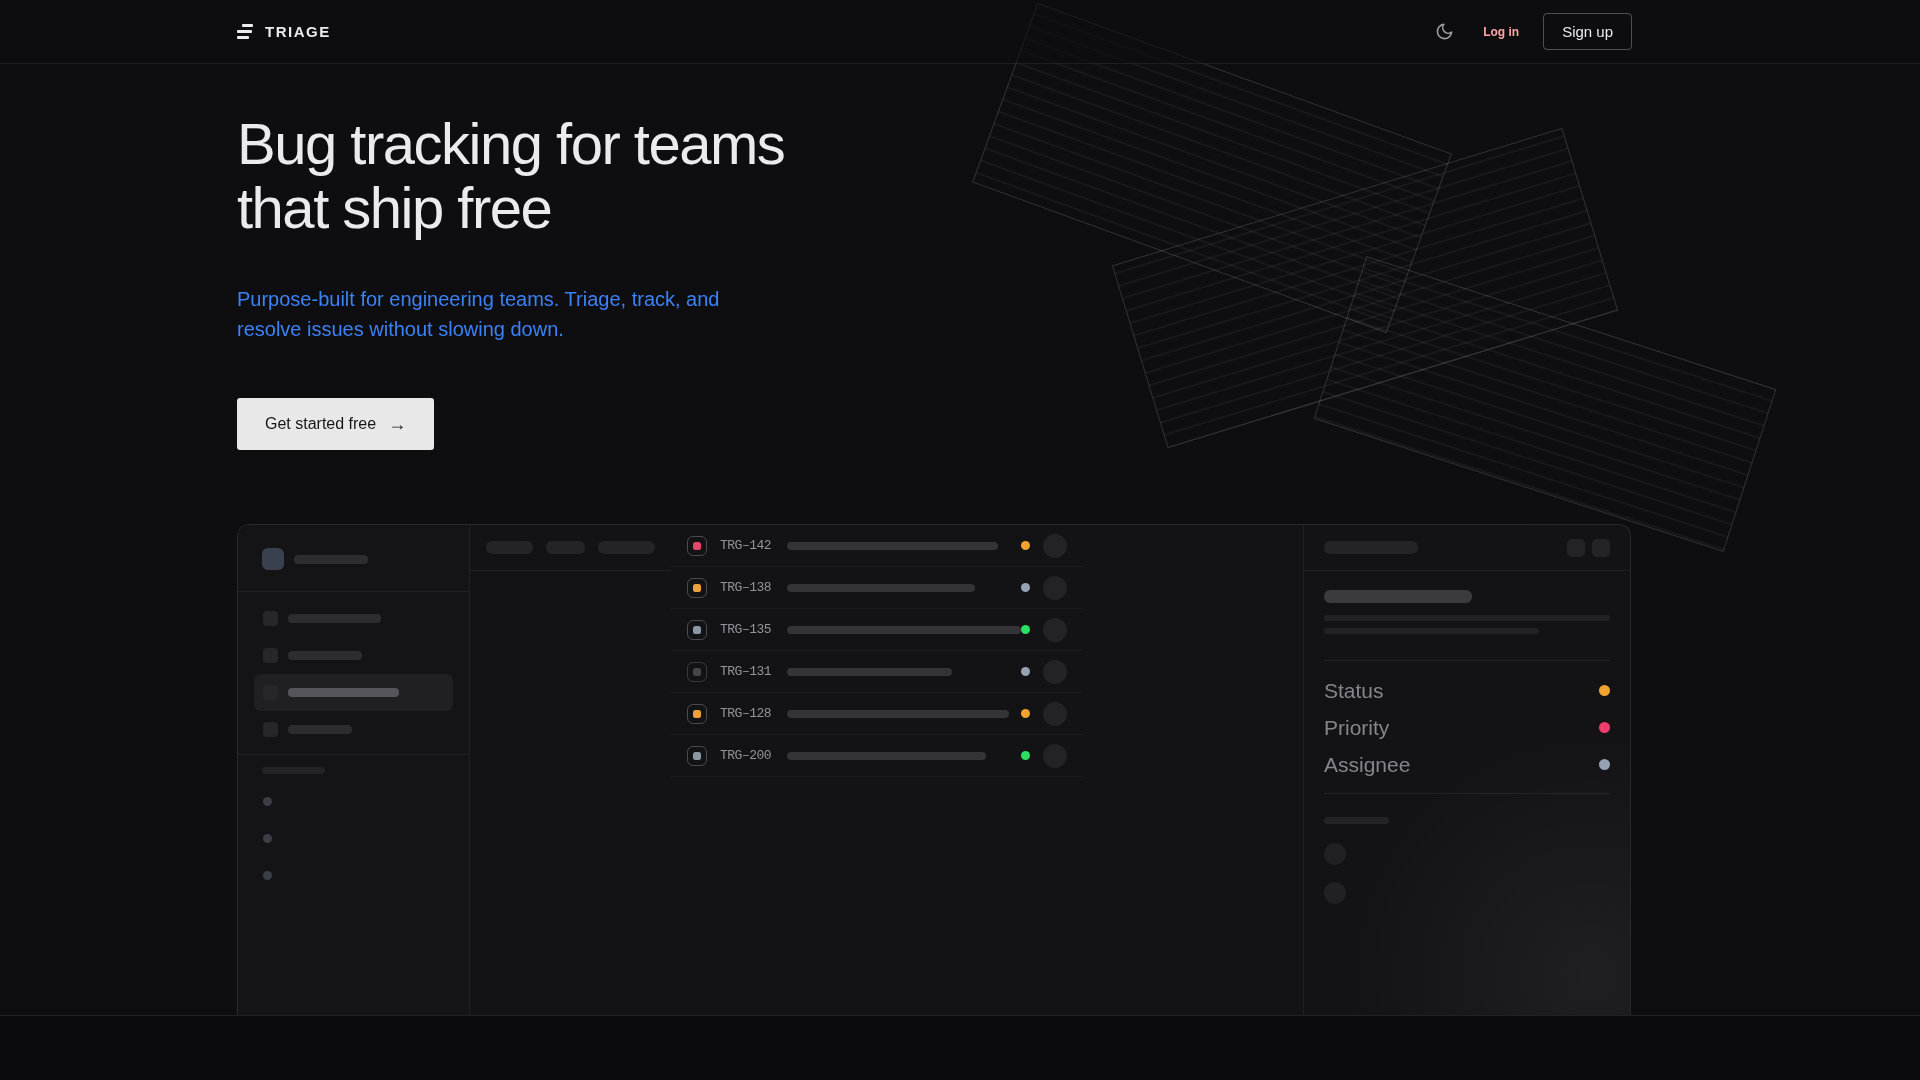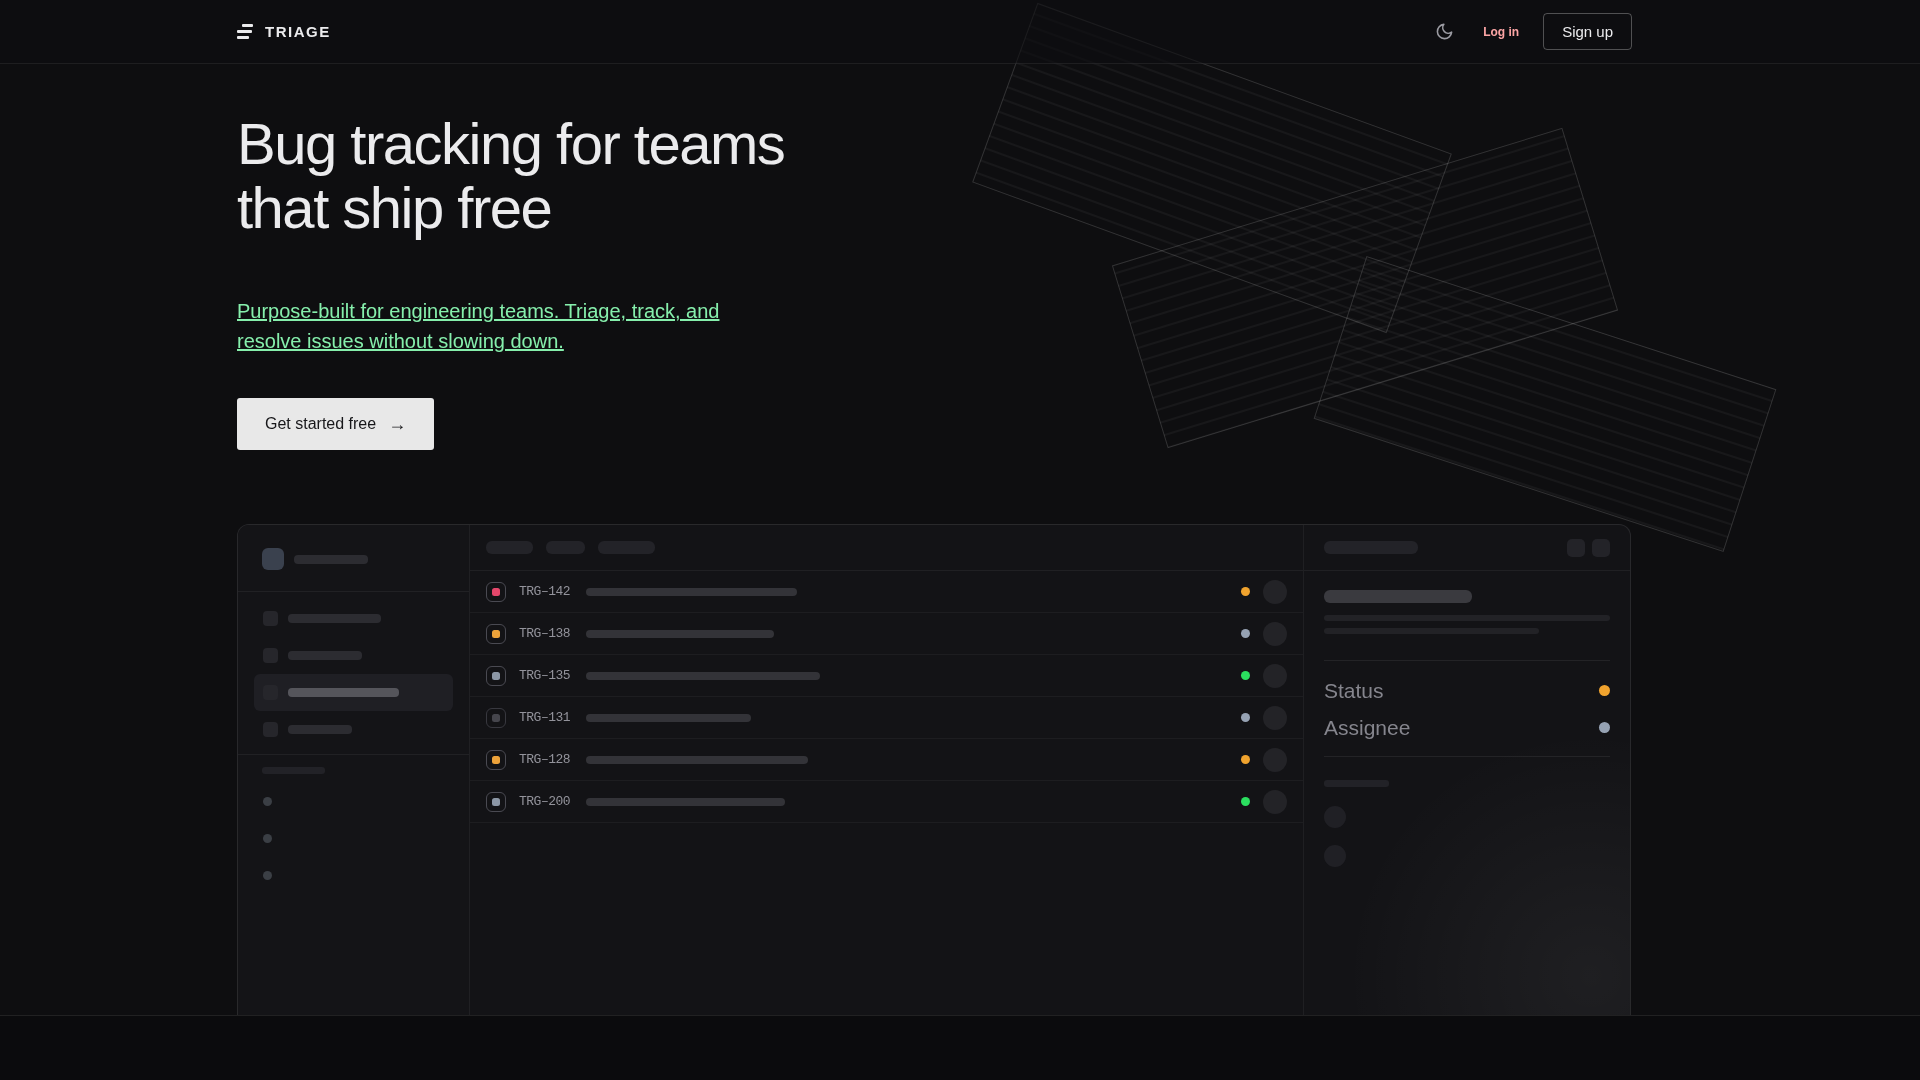--- a/index.html
+++ b/index.html
@@ -37,22 +37,22 @@
     background:transparent; border:1px solid rgba(255,255,255,0.28); border-radius:4px;
     color:#ececee; font-size:15px; font-family:inherit; cursor:pointer;
   }
 
   
   .hero-title {
     position:absolute; left:237px; top:112px; z-index:2;
     color:#ebebed; font-size:58px; line-height:64px; font-weight:500; letter-spacing:-1.5px;
   }
   .hero-sub {
-    position:absolute; left:237px; top:296px; z-index:2;
-    color:#86efac; font-size:20px; line-height:30px; font-weight:400;text-decoration:underline;
+    position:absolute; left:237px; top:284px; z-index:2;
+    color:#3b82f6; font-size:20px; line-height:30px; font-weight:400;
   }
   .cta-btn {
     position:absolute; left:237px; top:398px; z-index:2;
     height:52px; padding:0 28px; display:flex; align-items:center; gap:12px;
     background:#e8e8e8; border:none; border-radius:3px; cursor:pointer;
     color:#17171a; font-size:16px; font-weight:500; font-family:inherit;
   }
   .cta-arrow { font-size:18px; line-height:1; }
 
   
@@ -81,21 +81,21 @@
   .side-item.active { background:#1f1f24; }
   .side-sq { width:15px; height:15px; border-radius:4px; background:#26262b; flex:none; }
   .side-bar { height:9px; border-radius:4px; }
   .side-item.active .side-bar { background:#55555b; }
   .side-bottom { padding:12px 24px; }
   .side-minibar { width:63px; height:7px; border-radius:3px; background:#222227; }
   .side-dot { width:9px; height:9px; border-radius:50%; background:#3b3f45; margin-left:1px; }
   .side-dot.d1 { margin-top:23px; } .side-dot.d2, .side-dot.d3 { margin-top:28px; }
 
   
-  .m-list { flex:1; display:flex; flex-direction:column; }
+  .m-list { flex:1; display:flex; flex-direction:row; }
   .list-header { height:46px; flex:none; display:flex; align-items:center; gap:13px; padding:0 16px;
     border-bottom:1px solid rgba(255,255,255,0.06); }
   .pill { height:13px; border-radius:6px; }
   .issue-row { height:42px; flex:none; display:flex; align-items:center; padding:0 16px;
     border-bottom:1px solid rgba(255,255,255,0.045); }
   .issue-row.selected {
     background:repeating-linear-gradient(135deg, rgba(255,255,255,0.055) 0 1px, rgba(255,255,255,0.018) 1px 8px);
   }
   .type-icon { width:20px; height:20px; border:1.5px solid #4a4a52; border-radius:6px; flex:none;
     display:flex; align-items:center; justify-content:center; }
@@ -314,20 +314,24 @@
       <div class="d-title sk-light"></div>
       <div class="d-line l1"></div>
       <div class="d-line l2"></div>
       <div class="d-divider top"></div>
       <div class="d-fields" id="detail-fields">
   <div class="field-row">
     <span class="field-label">Status</span>
     <div class="field-dot" style="background: rgb(240, 163, 46);"></div>
   </div>
 
+  <div class="field-row">
+    <span class="field-label">Priority</span>
+    <div class="field-dot" style="background: rgb(238, 63, 108);"></div>
+  </div>
 
   <div class="field-row">
     <span class="field-label">Assignee</span>
     <div class="field-dot" style="background: rgb(150, 162, 179);"></div>
   </div>
 
 </div>
       <div class="d-divider bottom"></div>
       <div class="d-minibar"></div>
       <div class="d-circle c1"></div>

